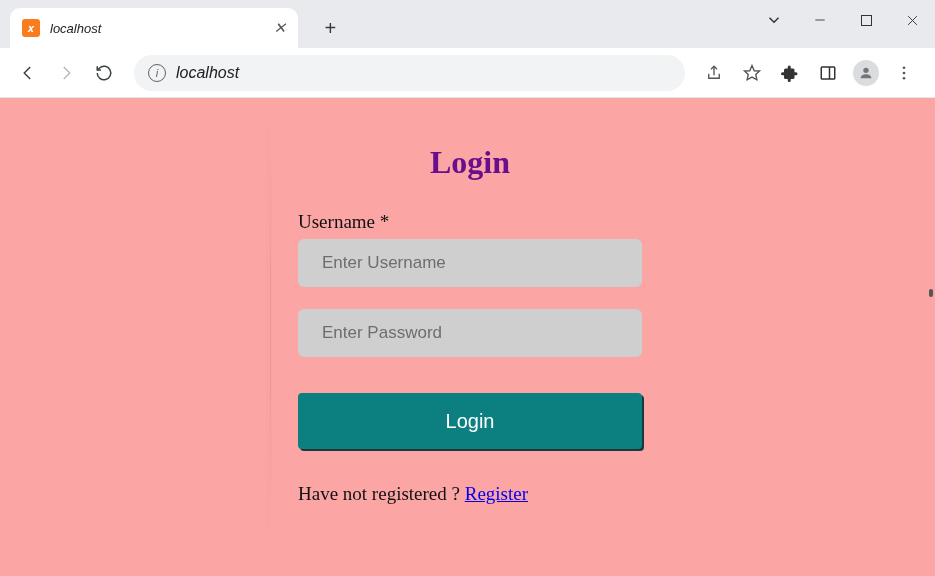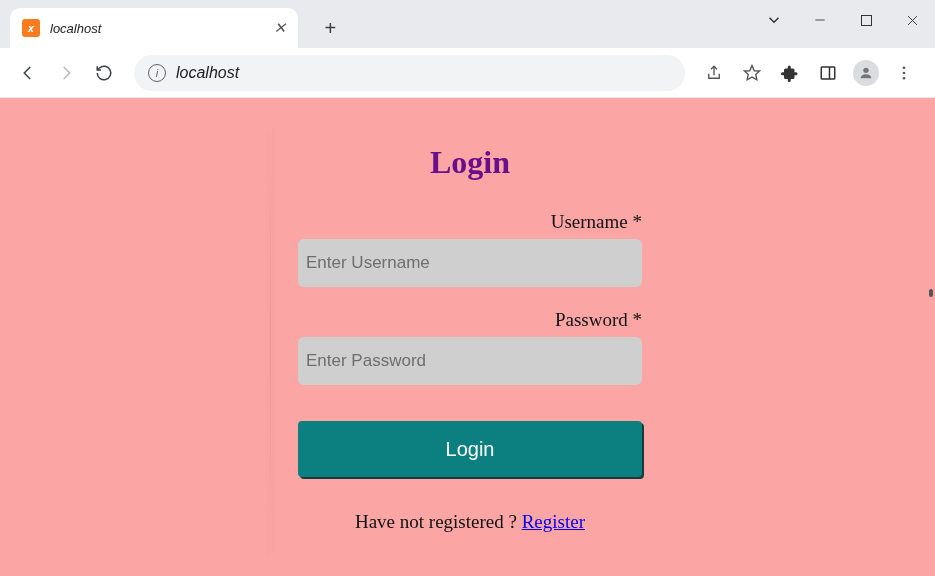--- a/index.html
+++ b/index.html
@@ -160,48 +160,47 @@
     font-size: 32px;
     font-weight: bold;
     color: #6a0f8b;
     margin-bottom: 30px;
   }
   .field-label {
     font-family: "Times New Roman", serif;
     font-size: 19px;
     color: #111;
     margin-bottom: 6px;
-    text-align: right;
   }
   .text-input {
     width: 100%;
     height: 48px;
     background: #cfcfcf;
     border: none;
     border-radius: 6px;
-    padding: 0 8px;
+    padding: 0 24px;
     font-size: 17px;
     color:#333;
     margin-bottom: 22px;
   }
   .text-input::placeholder { color:#6e6e6e; }
   .login-btn {
     width: 100%;
     height: 56px;
     background: #0c8080;
     color:#fff;
     border:none;
     border-radius:4px;
     font-size:20px;
     margin-top: 14px;
     cursor:pointer;
     box-shadow: 2px 2px 0 #1a3a3a;
   }
   .register-row {
-    text-align:center;
+    text-align:left;
     font-family:"Times New Roman", serif;
     font-size:19px;
     margin-top: 34px;
     color:#111;
   }
   .register-row a { color: #0000ee; text-decoration: underline; }
 </style>
 </head>
 <body>
 
@@ -304,21 +303,20 @@
 </div>
 
 <div class="viewport">
 
   <div class="login-card">
     <h1 class="login-title">Login</h1>
 
     <div class="field-label">Username *</div>
     <input class="text-input" type="text" placeholder="Enter Username" style="">
 
-    <div class="field-label">Password *</div>
     <input class="text-input" type="password" placeholder="Enter Password" style="">
 
     <button class="login-btn">Login</button>
 
     <div class="register-row">
       <span>Have not registered ? </span><a href="#">Register</a>
     </div>
   </div>
 
   <div class="scrollbar"></div>

